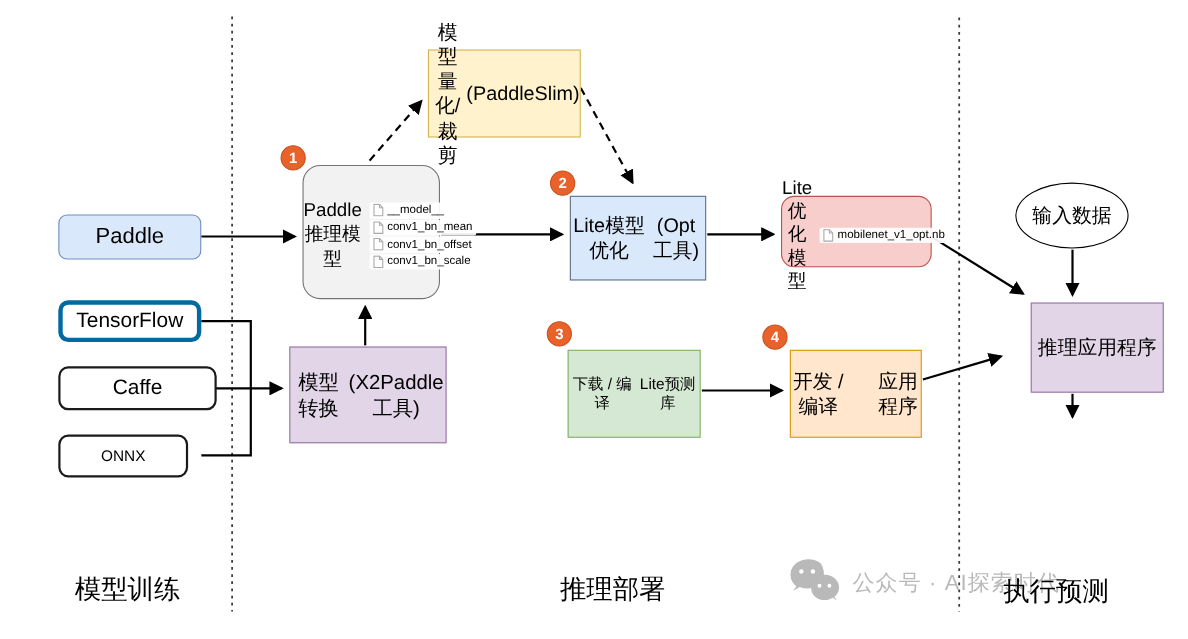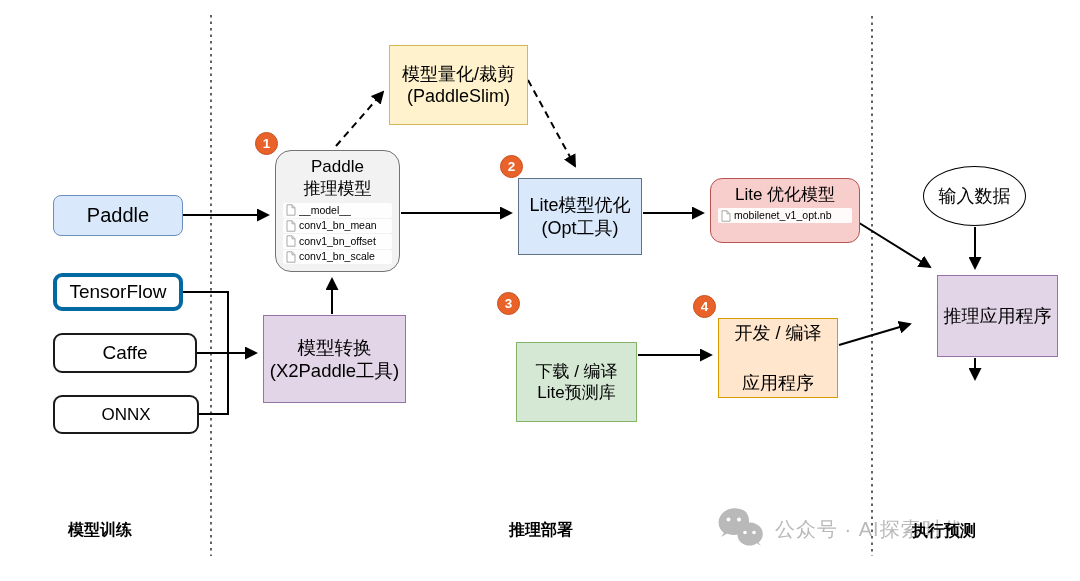--- a/index.html
+++ b/index.html
@@ -3,40 +3,40 @@
 <meta charset="utf-8">
 <style>
   html,body{margin:0;padding:0;background:#ffffff;}
   .canvas{
     position:relative;width:1080px;height:581px;background:#ffffff;overflow:hidden;
     font-family:"Liberation Sans","DejaVu Sans",sans-serif;color:#000;
   }
   svg.wires{position:absolute;left:0;top:0;z-index:1;}
   .node{
     position:absolute;z-index:2;box-sizing:border-box;
-    display:flex;flex-direction:column;align-items:center;justify-content:center;
+    display:flex;flex-direction:row;align-items:center;justify-content:center;
     text-align:center;line-height:1.25;
   }
   .nline{display:block;}
   
   #n-paddle{left:53px;top:195px;width:130px;height:41px;background:#dae8fc;border:1.5px solid #6c8ebf;border-radius:8px;font-size:20px;}
   #n-tensorflow{left:53px;top:273px;width:130px;height:38px;background:#fff;border:4px solid #0369a1;border-radius:9px;font-size:19px;}
   #n-caffe{left:53px;top:333px;width:144px;height:40px;background:#fff;border:2px solid #1a1a1a;border-radius:9px;font-size:19px;}
-  #n-onnx{left:53px;top:395px;width:146px;height:39px;background:#fff;border:2px solid #1a1a1a;border-radius:9px;font-size:17px;}
+  #n-onnx{left:53px;top:395px;width:118px;height:39px;background:#fff;border:2px solid #1a1a1a;border-radius:9px;font-size:14px;}
   
   #n-slim{left:389px;top:45px;width:139px;height:80px;background:#fff2cc;border:1.5px solid #d6b656;font-size:18px;}
   #n-convert{left:263px;top:315px;width:143px;height:88px;background:#e1d5e7;border:1.5px solid #9673a6;font-size:18.5px;}
   #n-opt{left:518px;top:178px;width:124px;height:77px;background:#dae8fc;border:1.5px solid #5f7385;font-size:18px;}
-  #n-download{left:516px;top:318px;width:121px;height:80px;background:#d5e8d4;border:1.5px solid #82b366;font-size:17px;margin-top:24px;}
+  #n-download{left:516px;top:318px;width:121px;height:80px;background:#d5e8d4;border:1.5px solid #82b366;font-size:14px;}
   #n-develop{left:718px;top:318px;width:120px;height:80px;background:#ffe6cc;border:1.5px solid #d79b00;font-size:18px;gap:27px;}
   #n-app{left:917px;top:275px;width:121px;height:82px;background:#e1d5e7;border:1.5px solid #9673a6;font-size:18px;margin-left:20px;}
   
   #n-model{left:275px;top:150px;width:125px;height:122px;background:#f2f2f2;border:1.5px solid #737373;border-radius:16px;justify-content:flex-start;padding-top:5px;}
   #n-model .model-title{font-size:17px;line-height:1.3;}
-  #n-optmodel{left:710px;top:178px;width:150px;height:65px;background:#f8cecc;border:1.5px solid #b85450;border-radius:12px;justify-content:flex-start;padding-top:5px;}
+  #n-optmodel{left:710px;top:178px;width:137px;height:65px;background:#f8cecc;border:1.5px solid #b85450;border-radius:12px;justify-content:flex-start;padding-top:5px;}
   #n-optmodel .model-title{font-size:17px;}
   .filelist{width:100%;margin-top:2px;}
   .file-row{
     display:flex;align-items:center;gap:3px;background:rgba(255,255,255,.92);
     margin:1px 7px;padding:0 3px;height:14.5px;font-size:10.5px;border-radius:2px;
     white-space:nowrap;justify-content:flex-start;
   }
   .file-row .fname{overflow:hidden;}
   
   #n-input{left:923px;top:166px;width:103px;height:60px;background:#fff;border:1.6px solid #000;border-radius:50%;font-size:18px;}
@@ -45,21 +45,21 @@
   .badge{
     position:absolute;z-index:3;width:21px;height:21px;border-radius:50%;
     background:#e8622a;border:1px solid #c8511f;color:#fff;
     font-size:13.5px;font-weight:bold;display:flex;align-items:center;justify-content:center;
   }
   #b1{left:255px;top:132px;}
   #b2{left:500px;top:155px;}
   #b3{left:497px;top:292px;}
   #b4{left:693px;top:295px;}
   
-  .section-label{position:absolute;z-index:4;font-size:16px;font-weight:bold;white-space:nowrap;}
+  .section-label{position:absolute;z-index:4;font-size:24px;font-weight:normal;white-space:nowrap;}
   #l-training{left:68px;top:520px;}
   #l-deploy{left:509px;top:520px;}
   #l-predict{left:912px;top:521px;}
   
   .watermark{
     position:absolute;left:716px;top:508px;z-index:3;display:flex;align-items:center;gap:9px;
     color:#b9b9b9;font-size:20px;letter-spacing:1px;white-space:nowrap;
   }
 </style>
 </head>

